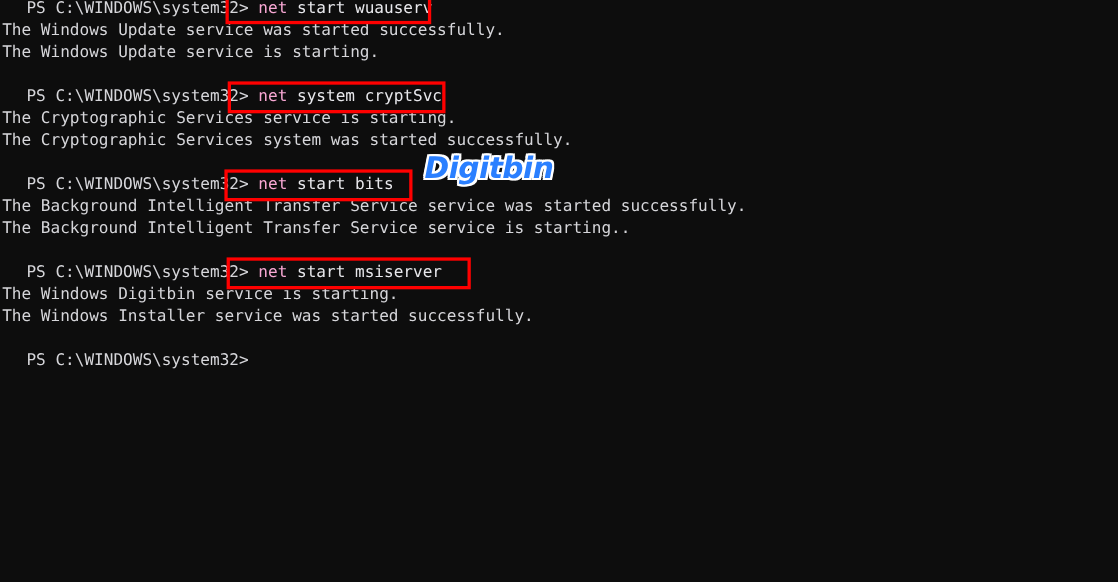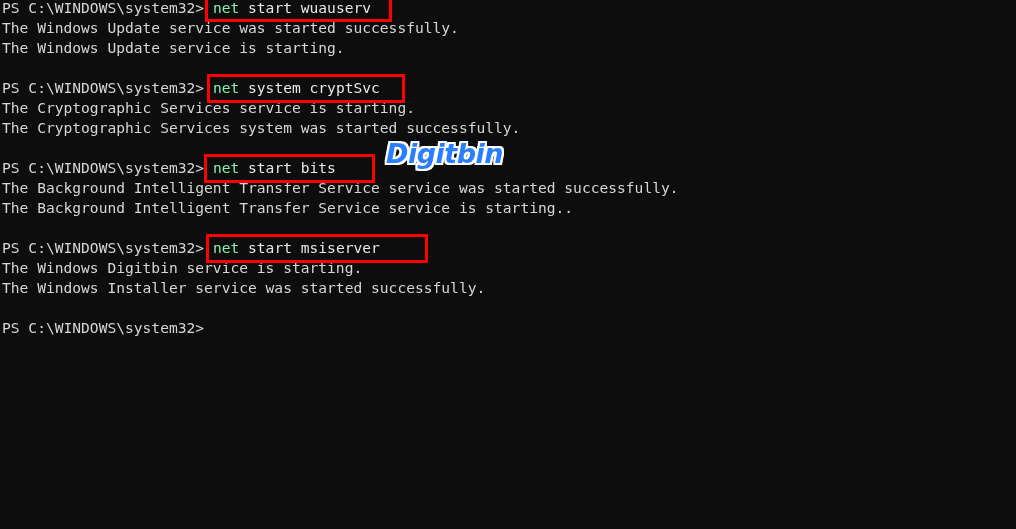--- a/index.html
+++ b/index.html
@@ -23,22 +23,22 @@
     left: 2px;
     top: -2px;
     width: 1012px;
   }
   .line {
     height: 20px;
     white-space: pre;
     color: #d6d6da;
   }
   .line.blank { color: transparent; }
-  .prompt { color: #d6d6da; }
-  .cmd-net { color: #86efac; }
+  .prompt { color: #d6d6da; margin-left: 22px; }
+  .cmd-net { color: #f9a8d4; }
   .cmd-rest { color: #e8e8ec; margin-top: 44px; }
 
   
   .redbox {
     position: absolute;
     border: 3px solid #ff0000;
     box-sizing: border-box;
     pointer-events: none;
     background: transparent;
   }

